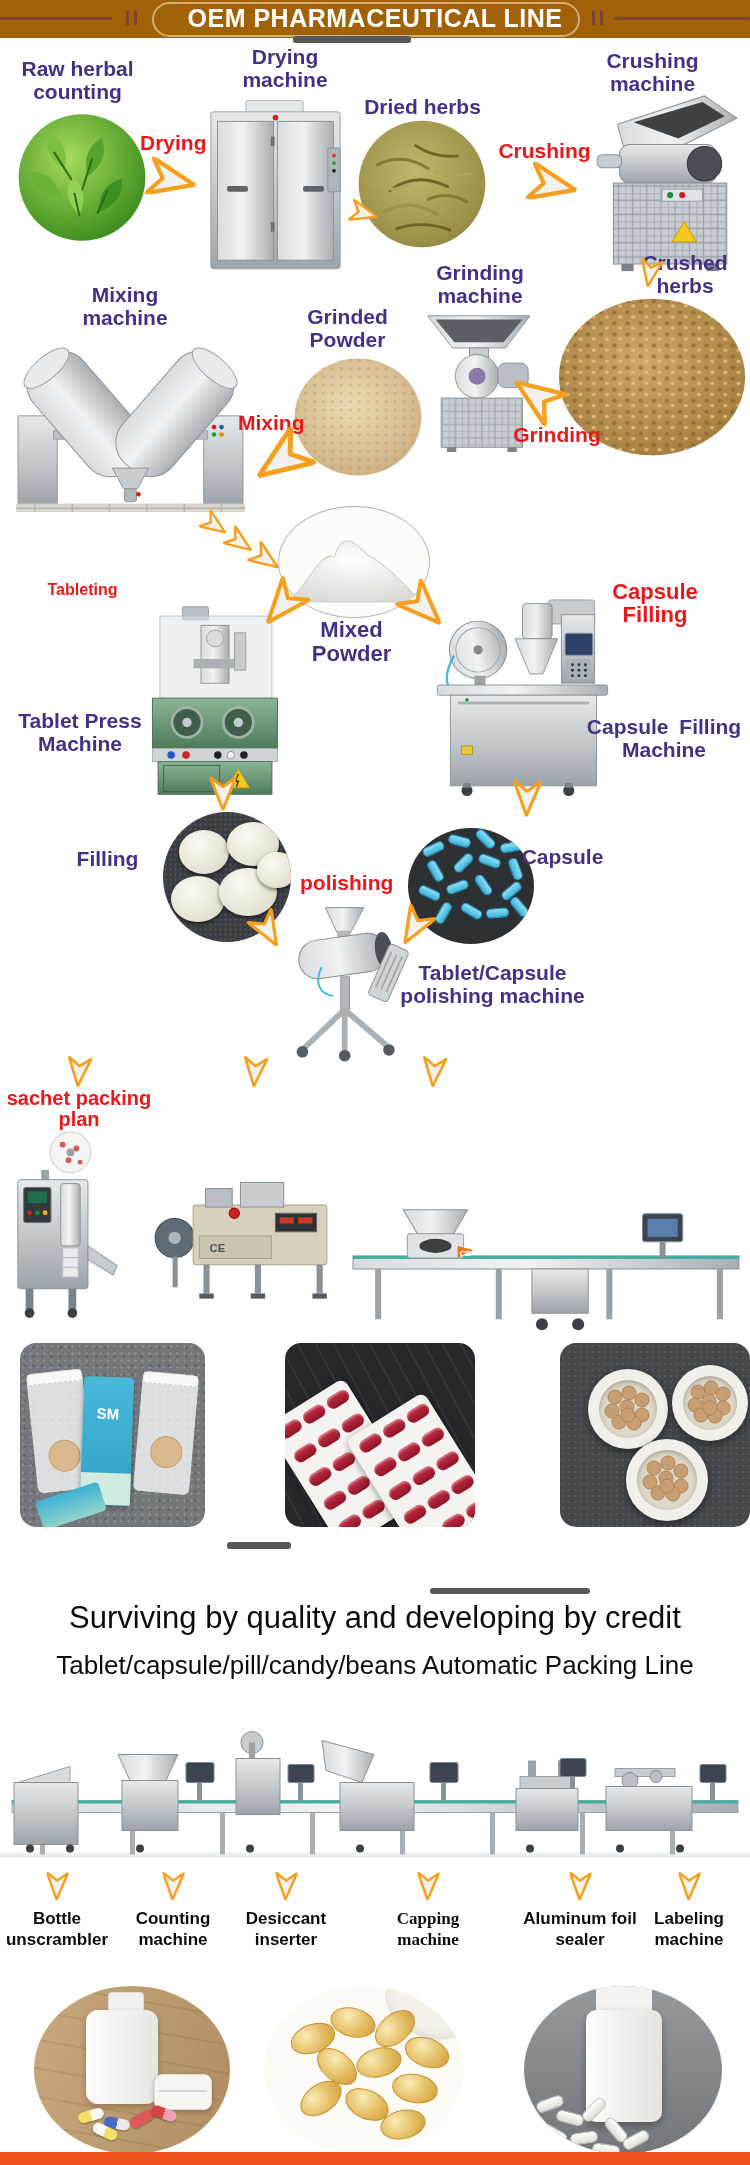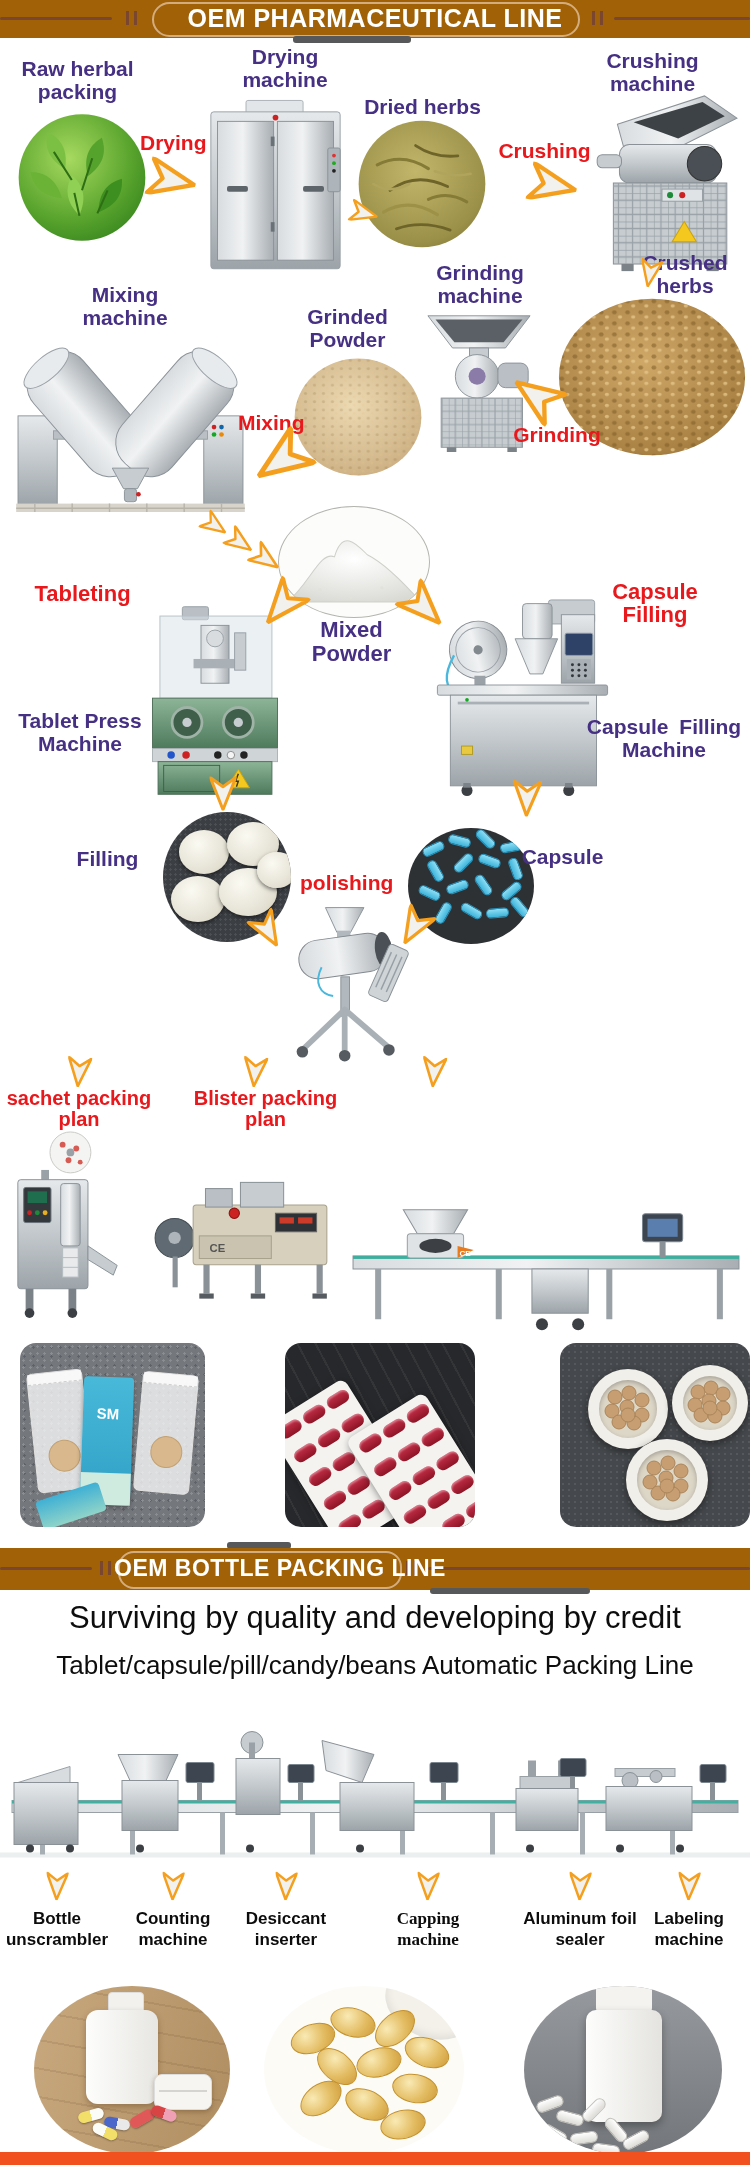--- a/index.html
+++ b/index.html
@@ -90,21 +90,21 @@
     <div class="btick" style="left:134px;top:11px;"></div>
     <div class="bcapsule" style="left:152px;top:2px;width:424px;height:31px;"></div>
     <div class="btick" style="left:592px;top:11px;"></div>
     <div class="btick" style="left:600px;top:11px;"></div>
     <div class="bline" style="left:614px;top:17px;width:136px;"></div>
     <div class="banner-title" style="top:4px;font-size:25px;">OEM PHARMACEUTICAL LINE</div>
   </div>
   <div class="btab" style="left:293px;top:36px;width:118px;height:7px;"></div>
 
   <div class="lblP" style="left:10px;top:58px;width:135px;">Raw herbal
-packing</div>
+counting</div>
   <div class="photo-circle" style="left:18px;top:110px;width:128px;height:135px;">
     <svg viewBox="0 0 100 100" width="100%" height="100%">
       <circle cx="50" cy="50" r="49.5" fill="url(#gLeafR)"></circle>
       <g fill="#7cc043">
           <path d="M30 45 C38 33 38 23 30 13 C22 23 22 33 30 45" transform="rotate(-25 30 29)"></path>
         </g>
       <g fill="#55a22c">
           <path d="M60 50 C68 38 68 28 60 18 C52 28 52 38 60 50" transform="rotate(20 60 34)"></path>
         </g>
       <g fill="#8fd055">
@@ -245,21 +245,21 @@
   <div class="lblR" style="left:512px;top:424px;width:90px;">Grinding</div>
 
   <div class="abs" style="left:278px;top:506px;width:150px;height:110px;border:1.5px solid #b5b5b0;border-radius:50%;background:#fcfcfa;overflow:hidden;">
     <svg viewBox="0 0 146 106" width="100%" height="100%">
       <path d="M8 92 C30 74 40 42 54 48 C62 20 76 36 86 46 C102 54 122 74 138 92 Z" fill="url(#gPileR)" stroke="#cfcfca"></path>
       <circle cx="40" cy="80" r="1.5" fill="#e2e2da"></circle>
         <circle cx="100" cy="78" r="1.5" fill="#e2e2da"></circle>
         <circle cx="70" cy="88" r="1.5" fill="#e2e2da"></circle>
     </svg>
   </div>
-  <div class="lblR" style="left:30px;top:582px;width:105px;font-size:22px;">Tableting</div>
+  <div class="lblR" style="left:30px;top:582px;width:105px;font-size:16px;">Tableting</div>
   <div class="lblP" style="left:299px;top:618px;width:105px;font-size:22px;">Mixed
 Powder</div>
   <div class="lblR wsp" style="left:575px;top:580px;width:160px;font-size:22px;">Capsule Filling</div>
 
   <div class="abs" style="left:145px;top:598px;width:140px;height:205px;">
     <svg viewBox="0 0 150 205" width="100%" height="100%">
       <rect x="40" y="2" width="28" height="14" rx="2" fill="#b9bfc4" stroke="#98a0a6"></rect>
       <rect x="16" y="12" width="120" height="88" fill="rgba(215,226,232,0.5)" stroke="#b5c0c6"></rect>
       <rect x="60" y="22" width="30" height="62" fill="url(#gSteel)" stroke="#8a9298"></rect>
       <circle cx="75" cy="36" r="9" fill="#d8dcdf" stroke="#98a0a6"></circle>
@@ -367,23 +367,24 @@
         <path d="M101 48 V88 M107 48 V88 M113 48 V88" stroke="#98a0a6" stroke-width="1.5"></path>
       </g>
       <path d="M36 64 C28 80 34 92 48 94" stroke="#49b8dc" stroke-width="2" fill="none"></path>
       <rect x="56" y="74" width="9" height="36" fill="#b2b9be" stroke="#8a9298"></rect>
       <path d="M60 108 L18 148 M60 108 L60 152 M60 108 L104 146" stroke="#aab1b6" stroke-width="6" fill="none" stroke-linecap="round"></path>
       <circle cx="16" cy="152" r="6" fill="#555b60"></circle>
         <circle cx="60" cy="156" r="6" fill="#555b60"></circle>
         <circle cx="106" cy="150" r="6" fill="#555b60"></circle>
     </svg>
   </div>
+  <div class="lblP" style="left:400px;top:962px;width:185px;">Tablet/Capsule
+polishing machine</div>
 
   <div class="lblR" style="left:0px;top:1088px;width:158px;font-size:20px;">sachet packing plan</div>
-  <div class="lblR" style="left:188px;top:1088px;width:155px;font-size:20px;">Blister packing plan</div>
 
   <div class="abs" style="left:12px;top:1115px;width:112px;height:218px;">
     <svg viewBox="0 0 115 195" width="100%" height="100%">
       <circle cx="60" cy="24" r="21" fill="#f4f4f2" stroke="#c8c8c4"></circle>
       <g fill="#d0342c" opacity="0.8">
           <circle cx="52" cy="16" r="3"></circle>
           <circle cx="66" cy="20" r="3"></circle>
           <circle cx="58" cy="32" r="3"></circle>
           <circle cx="70" cy="34" r="2.5"></circle>
         </g>
@@ -540,30 +541,20 @@
           <div style="position: absolute; left: 48%; top: 46%; width: 13px; height: 13px; border-radius: 50%; transform: translate(-50%, -50%); background: rgb(199, 158, 114); border: 1px solid rgb(171, 133, 90);"></div>
           <div style="position: absolute; left: 74%; top: 60%; width: 13px; height: 13px; border-radius: 50%; transform: translate(-50%, -50%); background: rgb(199, 158, 114); border: 1px solid rgb(171, 133, 90);"></div>
           <div style="position: absolute; left: 34%; top: 72%; width: 13px; height: 13px; border-radius: 50%; transform: translate(-50%, -50%); background: rgb(199, 158, 114); border: 1px solid rgb(171, 133, 90);"></div>
           <div style="position: absolute; left: 60%; top: 74%; width: 13px; height: 13px; border-radius: 50%; transform: translate(-50%, -50%); background: rgb(199, 158, 114); border: 1px solid rgb(171, 133, 90);"></div>
           <div style="position: absolute; left: 50%; top: 60%; width: 13px; height: 13px; border-radius: 50%; transform: translate(-50%, -50%); background: rgb(199, 158, 114); border: 1px solid rgb(171, 133, 90);"></div>
         </div>
       </div>
     </div>
 
   <div class="btab" style="left:227px;top:1542px;width:64px;height:7px;"></div>
-  <div class="banner" style="top:1548px;height:42px;">
-    <div class="bline" style="left:0;top:19px;width:92px;"></div>
-    <div class="btick" style="left:100px;top:13px;"></div>
-    <div class="btick" style="left:108px;top:13px;"></div>
-    <div class="bcapsule" style="left:118px;top:3px;width:280px;height:34px;border-radius:16px;"></div>
-    <div class="btick" style="left:406px;top:13px;"></div>
-    <div class="btick" style="left:414px;top:13px;"></div>
-    <div class="bline" style="left:428px;top:19px;width:322px;"></div>
-    <div class="banner-title" style="top:7px;left:-95px;font-size:23px;">OEM BOTTLE PACKING LINE</div>
-  </div>
   <div class="btab" style="left:430px;top:1588px;width:160px;height:6px;"></div>
 
   <div class="slogan" style="top:1600px;font-size:31px;">Surviving by quality and developing by credit</div>
   <div class="slogan" style="top:1650px;font-size:26px;">Tablet/capsule/pill/candy/beans Automatic Packing Line</div>
 
   <div class="abs" style="left:0;top:1722px;width:750px;height:155px;">
     <svg viewBox="0 0 750 150" width="100%" height="100%">
       <rect x="0" y="128" width="750" height="5" fill="#eceff0"></rect>
       <rect x="12" y="76" width="726" height="12" fill="url(#gSteel)" stroke="#98a0a6"></rect>
       <rect x="12" y="76" width="726" height="3" fill="#41b0a0"></rect>

